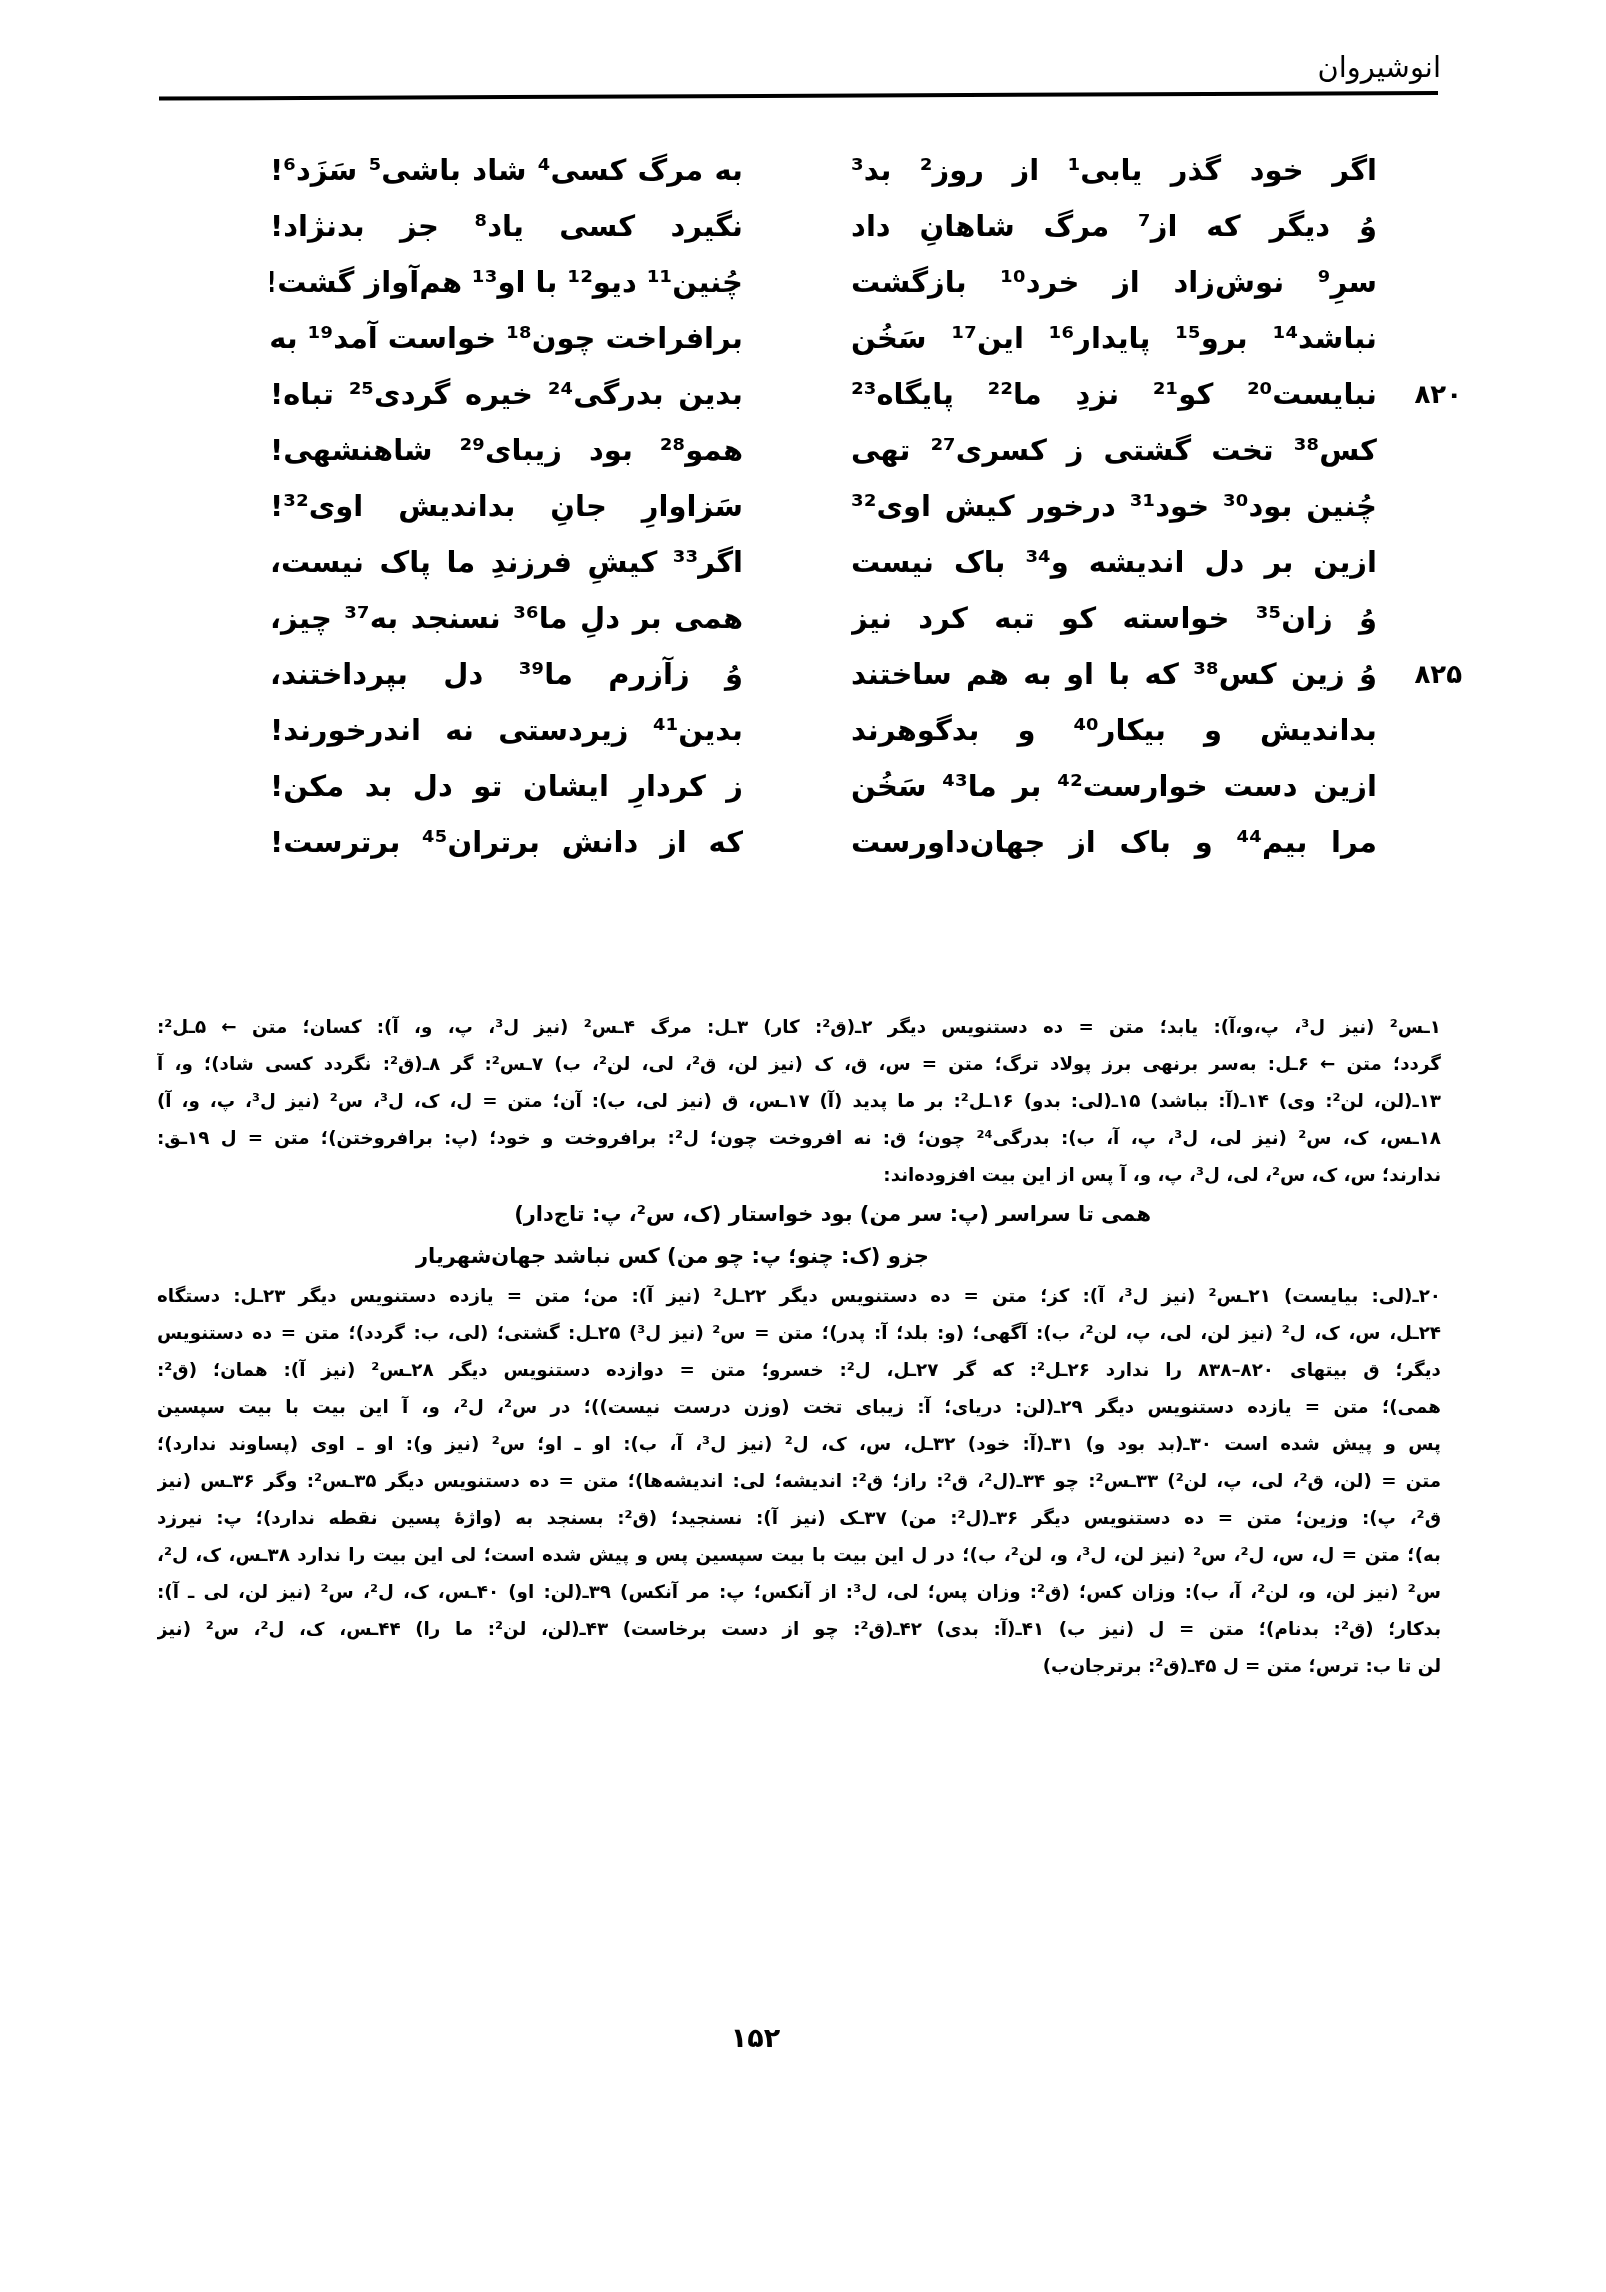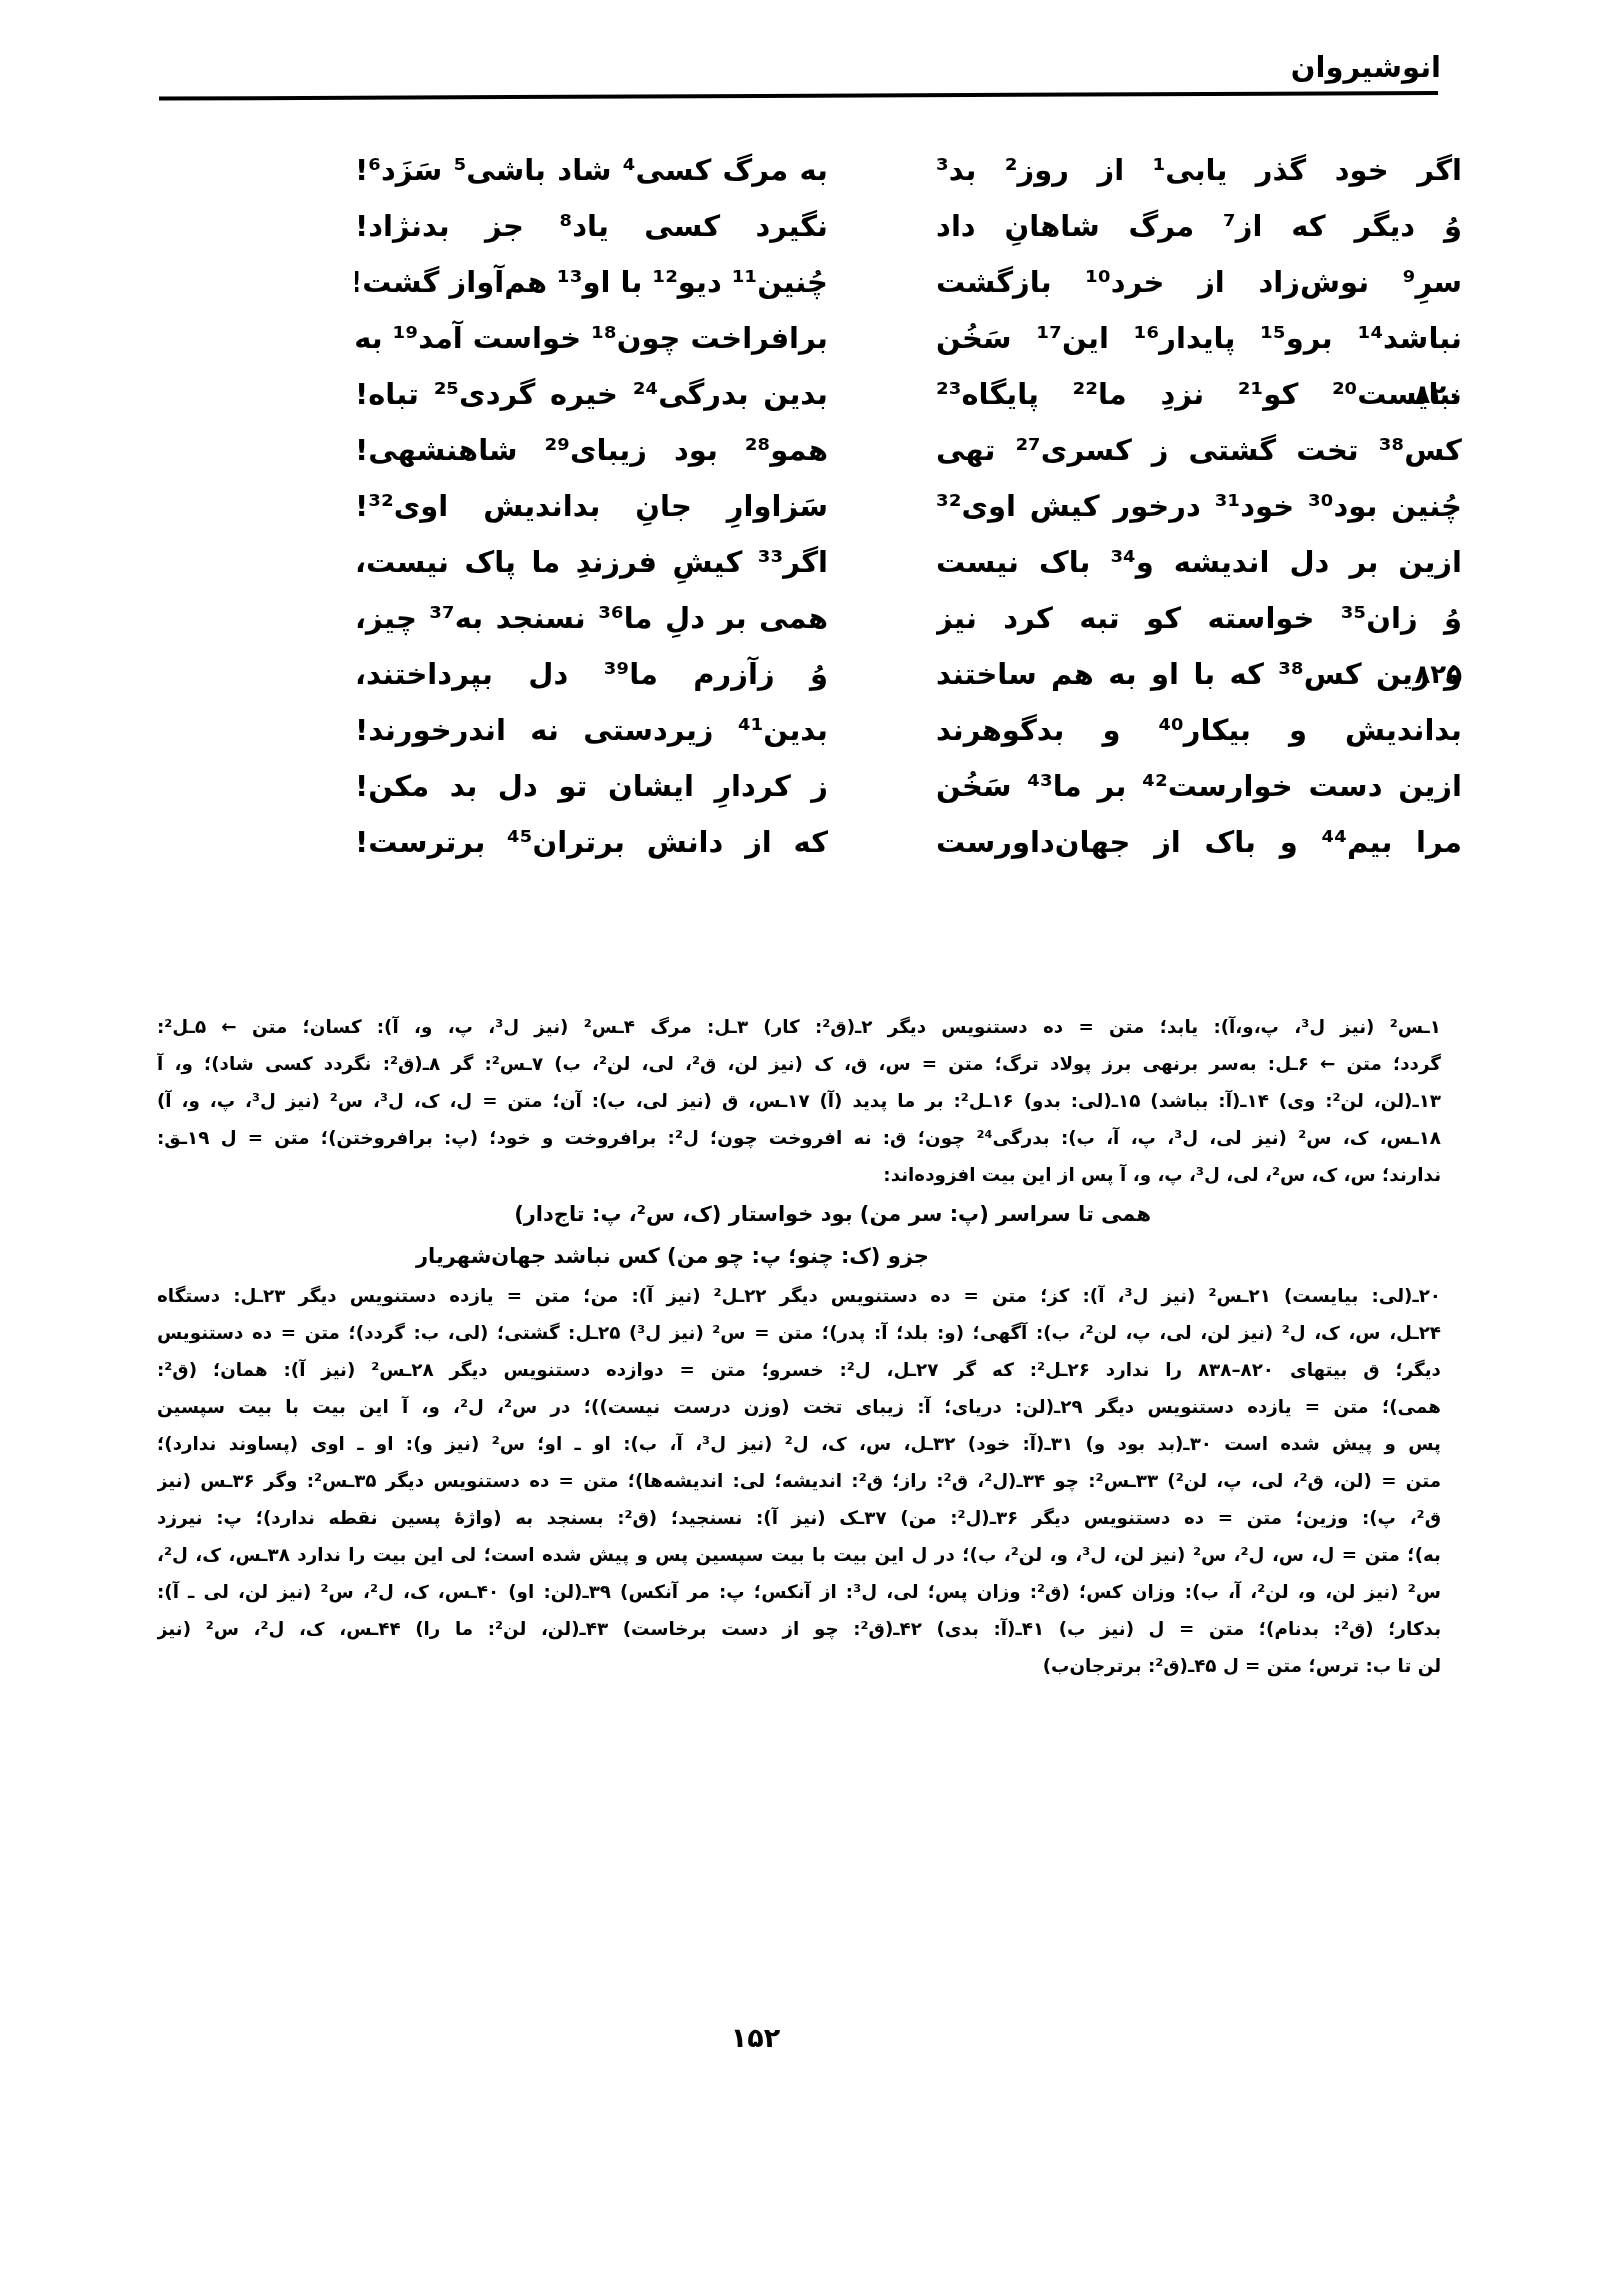--- a/index.html
+++ b/index.html
@@ -13,21 +13,21 @@
     position: relative;
     overflow: hidden;
     color: #000;
     font-family: "DejaVu Sans", sans-serif;
   }
   .running-head {
     position: absolute;
     top: 50px;
     right: 166px;
     font-size: 29px;
-    font-weight: bold;
+    font-weight: normal;
     letter-spacing: -1px;
   }
   .head-rule {
     position: absolute;
     top: 91px;
     left: 159px;
     width: 1279px;
     height: 3.9px;
     background: #000;
     transform: rotate(-0.25deg);
@@ -57,21 +57,21 @@
   }
   .misra {
     font-size: 29px;
     font-weight: bold;
     white-space: nowrap;
     line-height: 50px;
     text-align: justify;
     text-align-last: justify;
     overflow: hidden;
   }
-  .misra.right { width: 526px; }
+  .misra.right { width: 526px; margin-right: 85px; }
   .misra.left  { width: 473px; margin-right: 108px; }
 
   .footnotes {
     position: absolute;
     top: 1008px;
     right: 166px;
     width: 1284px;
     font-size: 18.3px;
     font-weight: bold;
     line-height: 37px;

